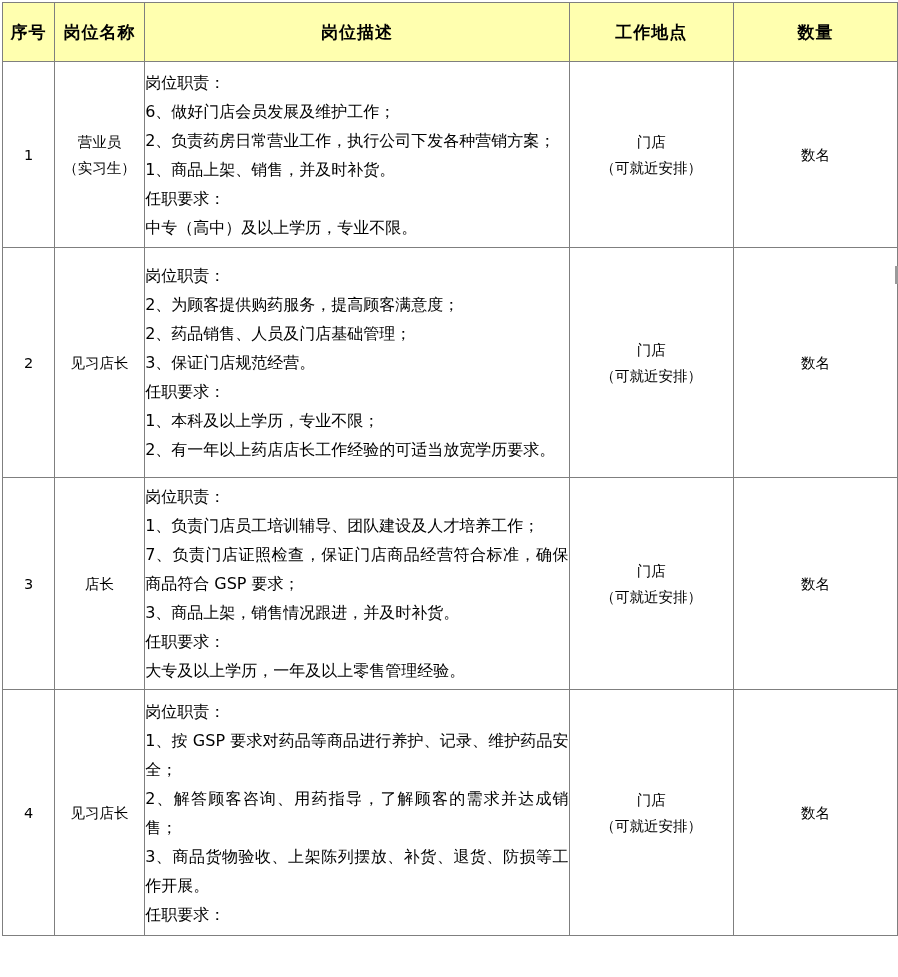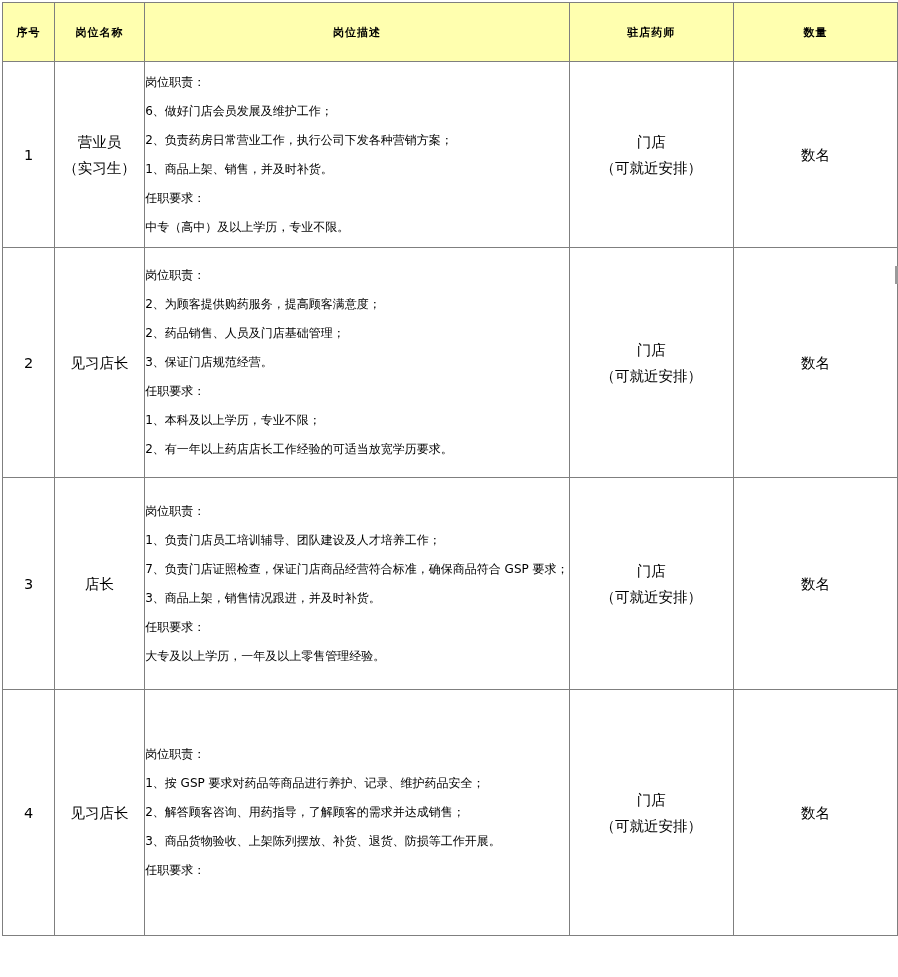--- a/index.html
+++ b/index.html
@@ -28,21 +28,21 @@
   }
   table.job-table td,
   table.job-table th {
     border: 1px solid #7f7f7f;
     vertical-align: middle;
     padding: 0;
   }
   thead th {
     background: #ffffaf;
     font-weight: bold;
-    font-size: 11px;
+    font-size: 17px;
     text-align: center;
     height: 58px;
     letter-spacing: 1px;
   }
   col.c-no    { width: 52px; }
   col.c-name  { width: 90px; }
   col.c-desc  { width: 424px; }
   col.c-loc   { width: 164px; }
   col.c-qty   { width: 164px; }
 
@@ -54,21 +54,21 @@
     font-size: 14.5px;
     line-height: 26px;
   }
   td.name .nm-line,
   td.loc .loc-line {
     display: block;
     font-family: Liberation Serif, serif;
   }
   td.desc {
     padding: 10px 8px 10px 10px;
-    font-size: 12px;
+    font-size: 16px;
     line-height: 29px;
     vertical-align: top;
     text-align: justify;
   }
   td.desc .ln {
     display: block;
     white-space: normal;
   }
   .r1 { height: 186px; }
   .r2 { height: 230px; }
@@ -95,21 +95,21 @@
         <col class="c-name">
         <col class="c-desc">
         <col class="c-loc">
         <col class="c-qty">
     </colgroup>
     <thead>
       <tr>
         <th>序号</th>
         <th>岗位名称</th>
         <th>岗位描述</th>
-        <th>驻店药师</th>
+        <th>工作地点</th>
         <th>数量</th>
       </tr>
     </thead>
     <tbody>
       <tr class="r1">
         <td class="no">1</td>
         <td class="name">
           <span class="nm-line">营业员</span>
           <span class="nm-line">（实习生）</span>
         </td>

